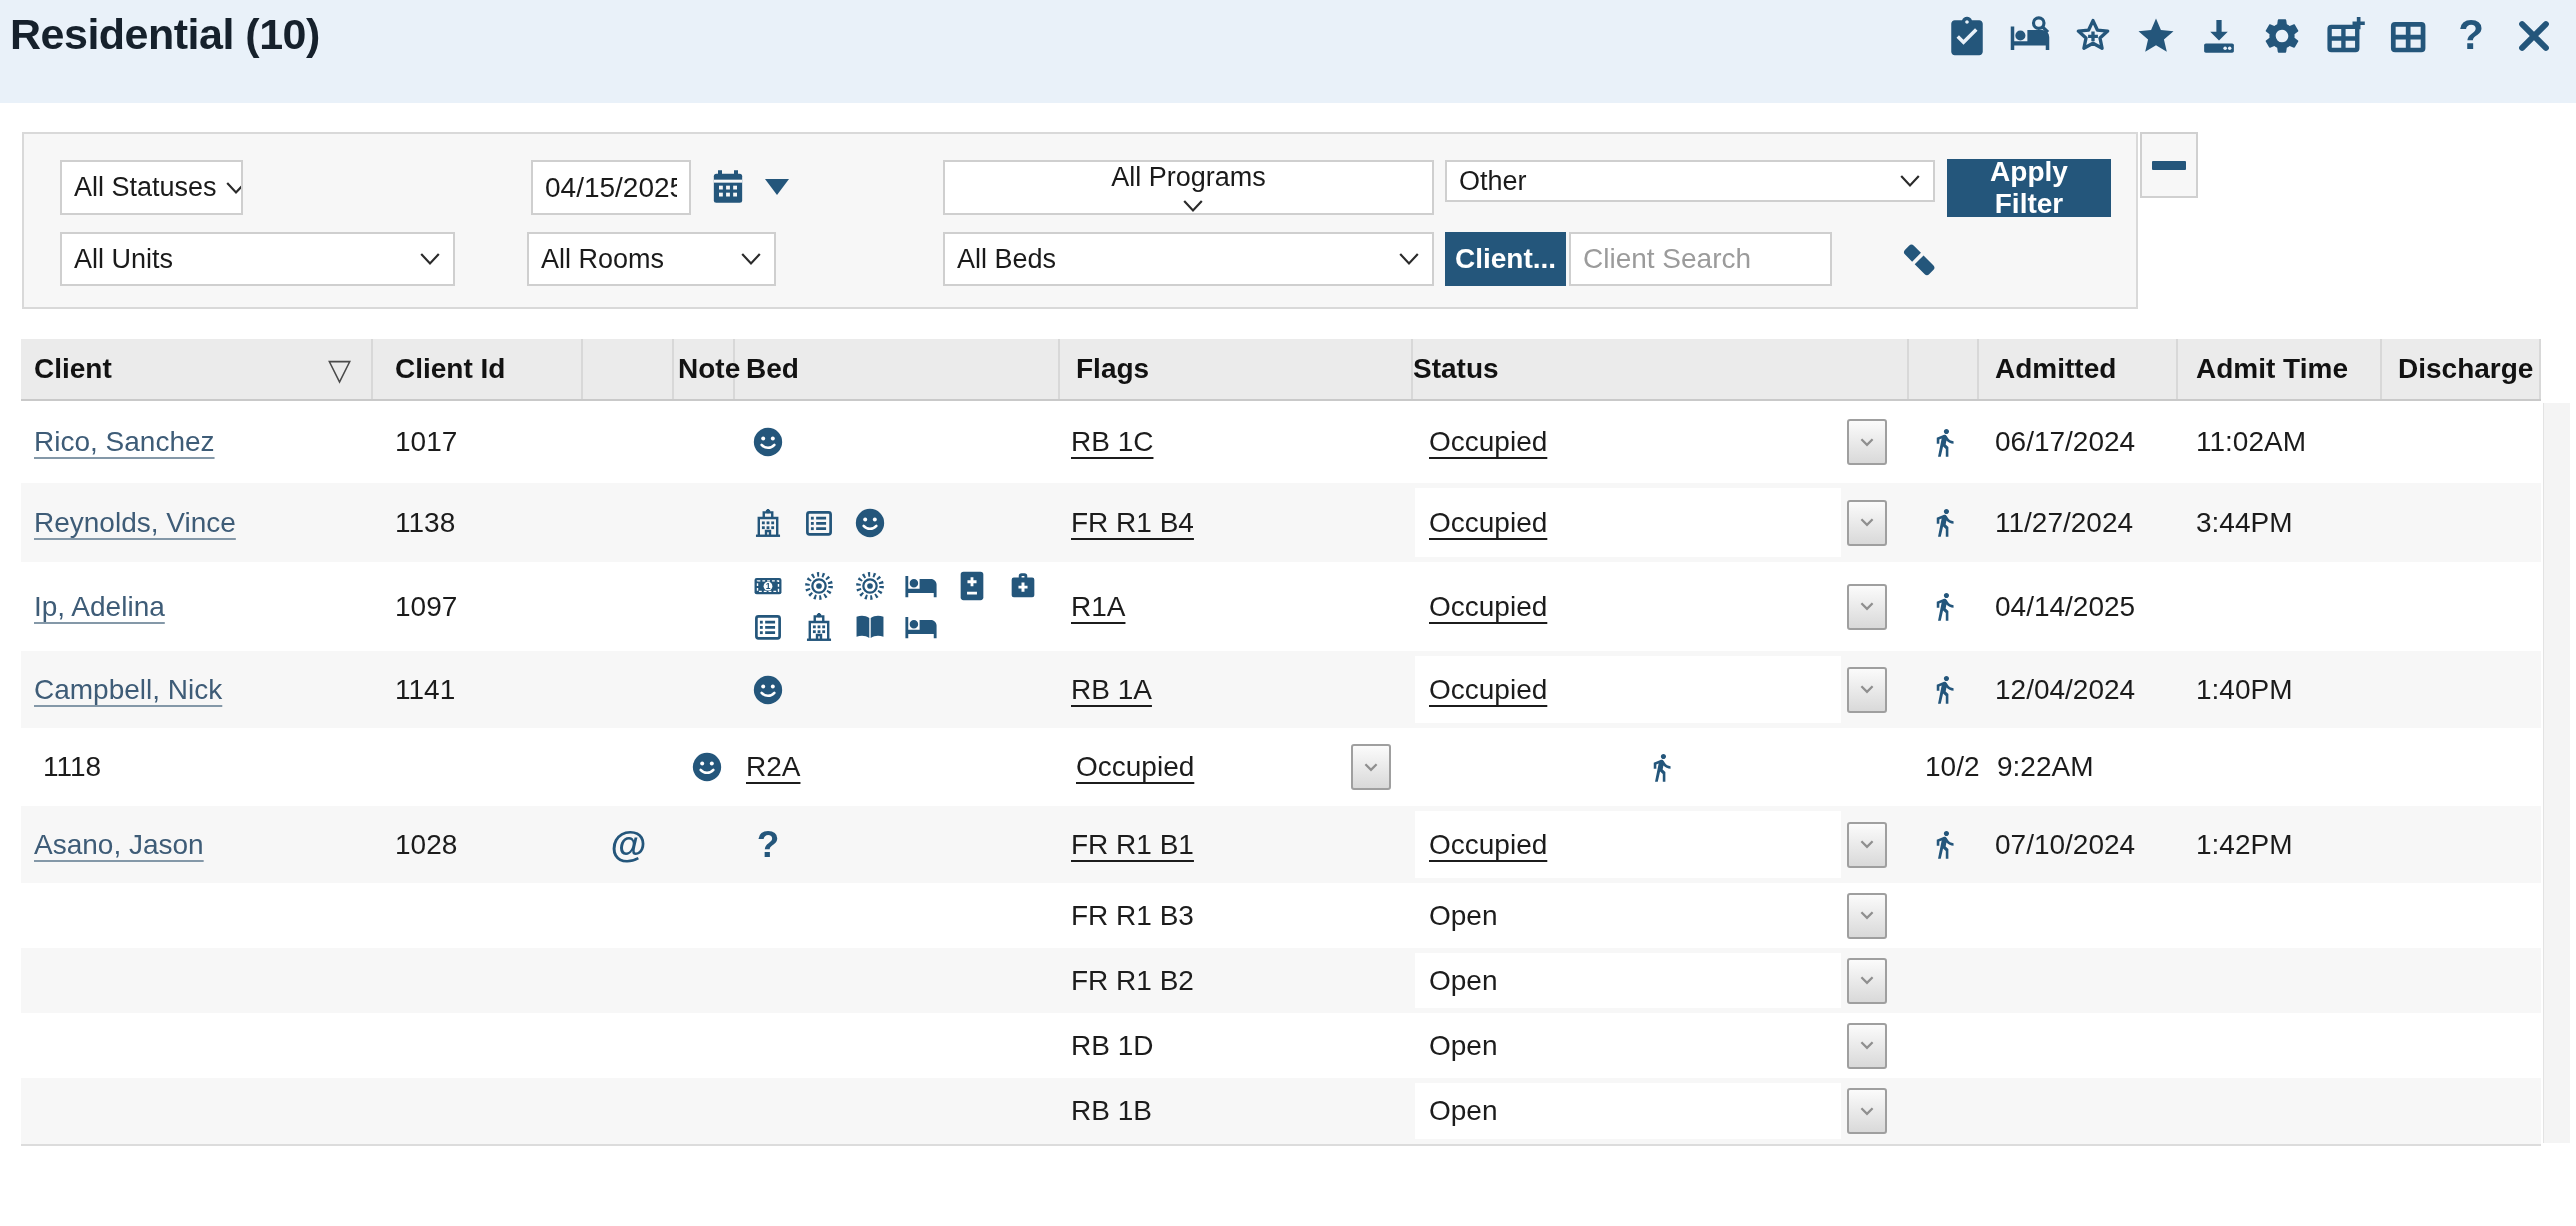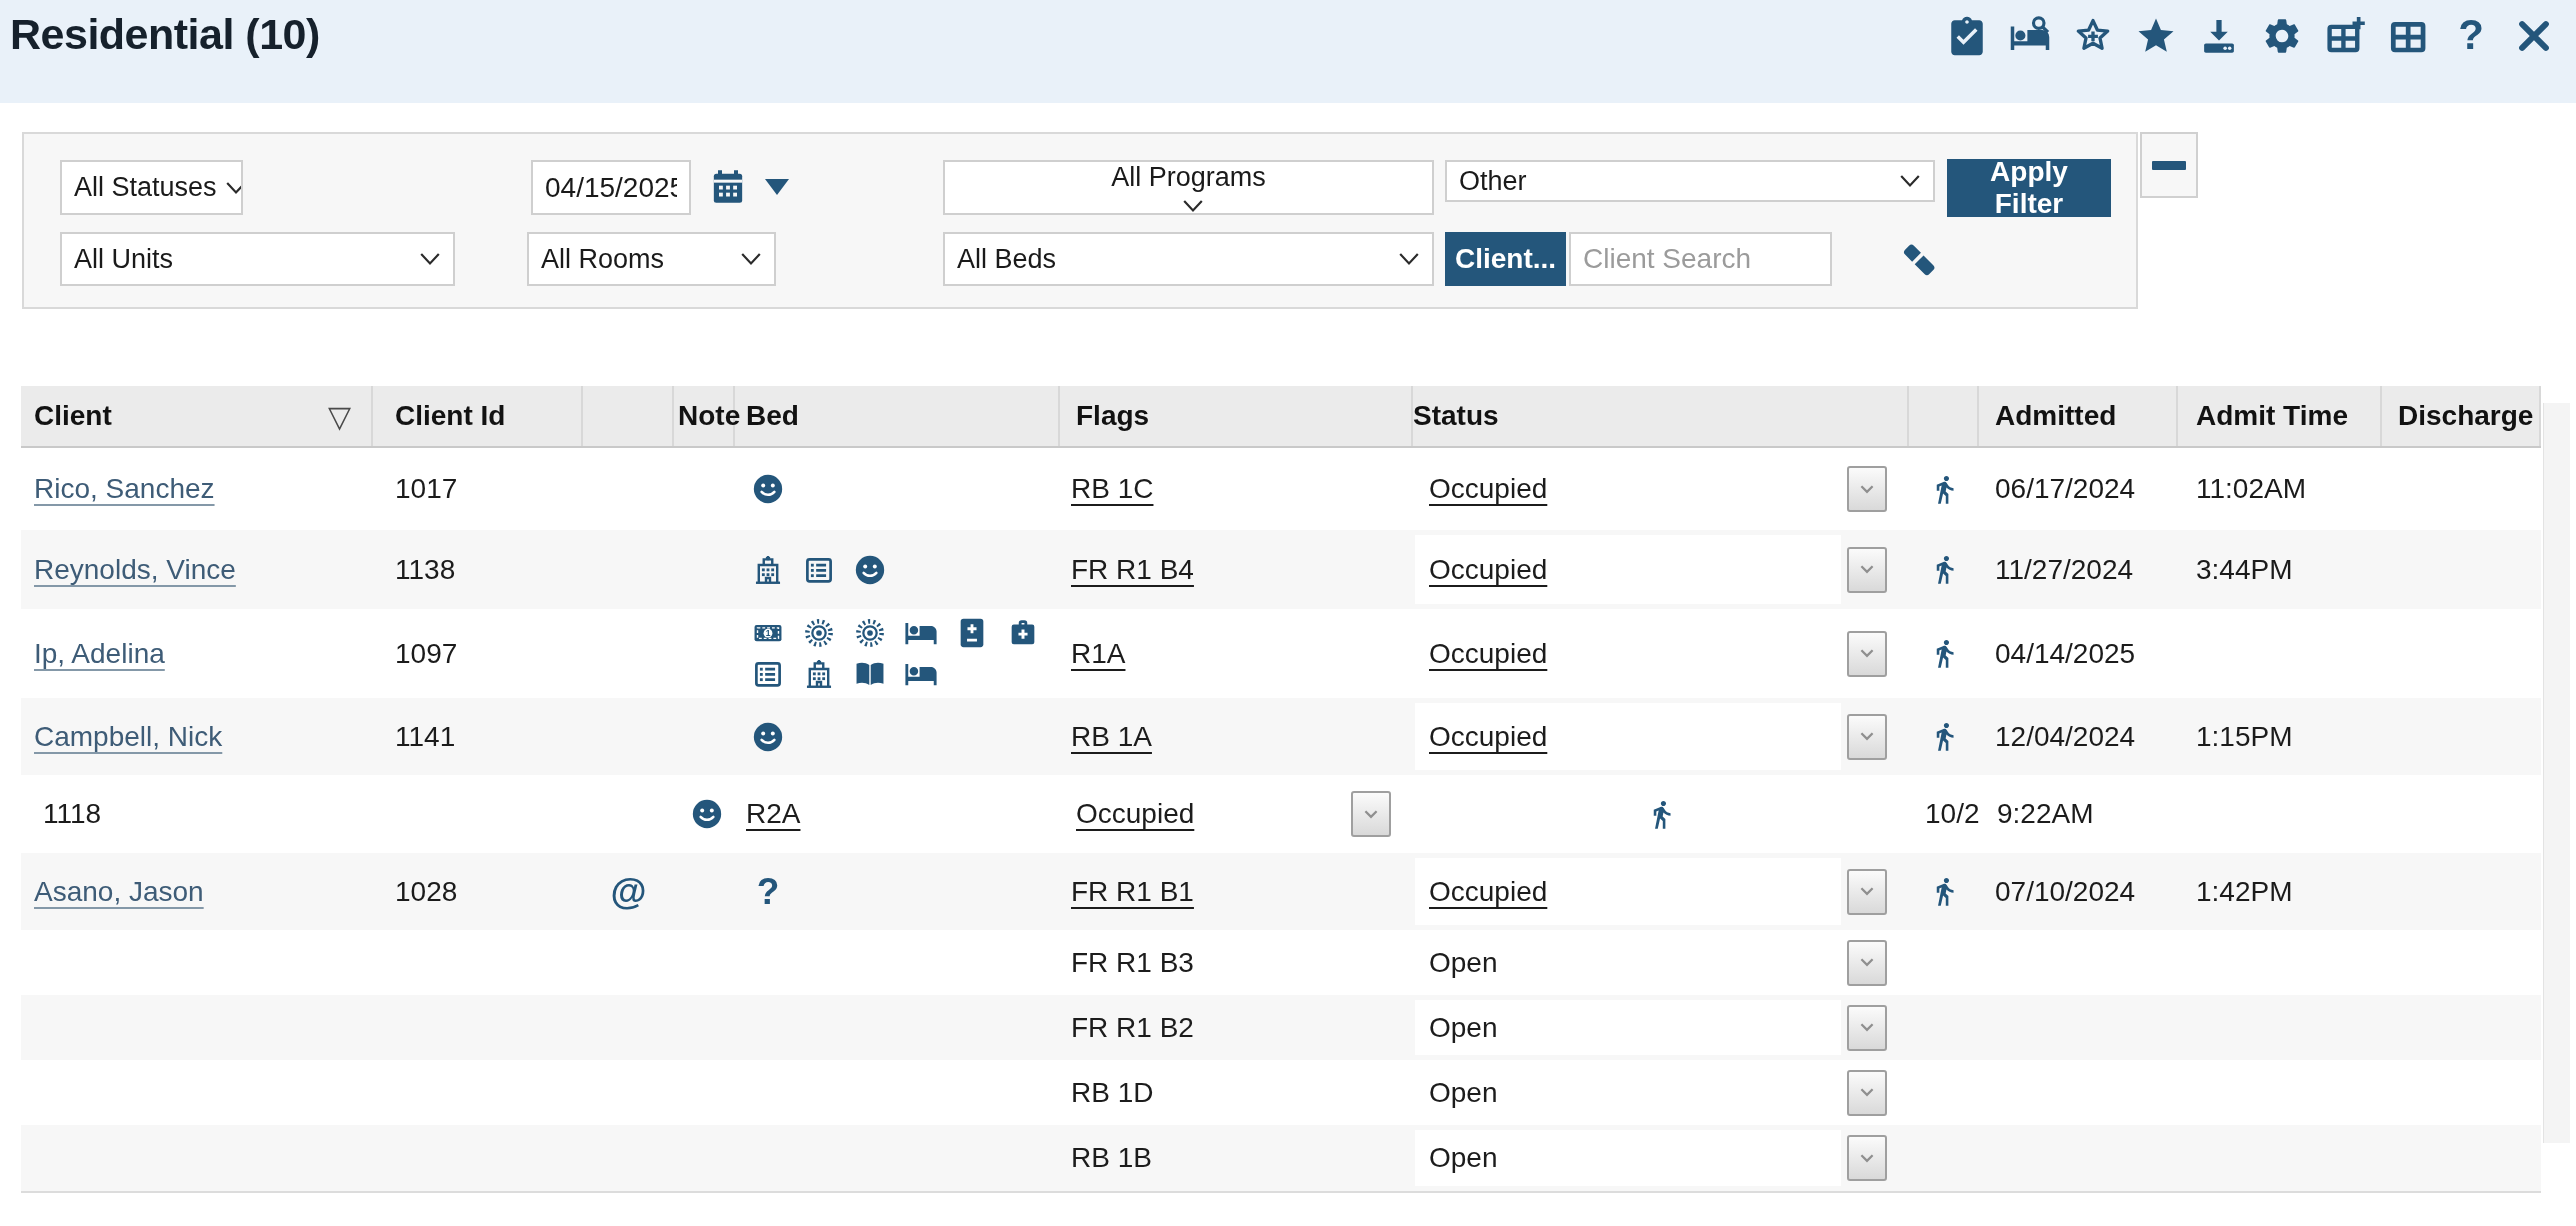--- a/index.html
+++ b/index.html
@@ -25,21 +25,21 @@
   .txt-input{background:#fff;border:2px solid #cfcfcf;font-size:28px;color:#1a1a1a;padding:0 12px;font-family:"Liberation Sans",sans-serif;box-sizing:border-box;}
   .txt-input::placeholder{color:#9b9b9b;}
   .navy-btn{background:var(--accent);color:#fff;border:none;font-size:28px;font-weight:700;font-family:"Liberation Sans",sans-serif;cursor:pointer;display:flex;align-items:center;justify-content:center;}
   .ico-btn{display:flex;align-items:center;justify-content:center;color:var(--accent);cursor:pointer;}
   .ico-btn svg{fill:currentColor;}
   .cal-caret{width:0;height:0;border-left:12px solid transparent;border-right:12px solid transparent;border-top:16px solid var(--accent);cursor:pointer;}
   .collapse-btn{position:absolute;left:2140px;top:132px;width:58px;height:66px;background:#f7f7f7;border:2px solid #d0d0d0;box-sizing:border-box;display:flex;align-items:center;justify-content:center;cursor:pointer;padding:0;}
   .collapse-btn .minus{width:34px;height:9px;background:var(--accent);border-radius:1px;}
   
   .grid-table{position:absolute;left:21px;top:339px;width:2520px;overflow:hidden;}
-  .thead{display:grid;height:62px;background:#ebebeb;border-bottom:2px solid #c9c9c9;box-sizing:border-box;margin-top:47px;}
+  .thead{display:grid;height:62px;background:#ebebeb;border-bottom:2px solid #c9c9c9;box-sizing:border-box;}
   .th{display:flex;align-items:center;font-size:28px;font-weight:700;color:#121212;border-right:2px solid #d8d8d8;box-sizing:border-box;white-space:nowrap;overflow:visible;padding-right:6px;}
   .th .sort{margin-left:auto;margin-right:14px;color:#4a4a4a;font-size:30px;font-weight:400;cursor:pointer;}
   .tr{display:grid;background:#fff;}
   .tr.striped{background:#f7f7f7;}
   .td{display:flex;align-items:center;font-size:28px;color:#1b1b1b;box-sizing:border-box;overflow:hidden;white-space:nowrap;}
   .tbody{border-bottom:2px solid #dcdcdc;}
   a{cursor:pointer;}
   .client-link{color:#3e5c77;text-decoration:underline;text-decoration-color:#8498a8;text-underline-offset:6px;}
   .bed-link,.status-link{color:#1c1c1c;text-decoration:underline;text-underline-offset:6px;}
   .bed-text,.status-text{color:#1c1c1c;}
@@ -548,21 +548,21 @@
           <span class="flag walkico">
             <svg viewBox="0 0 24 24" fill="currentColor">
               <path d="M13.5 5.5c1.1 0 2-.9 2-2s-.9-2-2-2-2 .9-2 2 .9 2 2 2zM9.8 8.9L7 23h2.1l1.8-8 2.1 2v6h2v-7.5l-2.1-2 .6-3C14.8 12 16.8 13 19 13v-2c-1.9 0-3.5-1-4.3-2.4l-1-1.6c-.4-.6-1-1-1.7-1-.3 0-.5.1-.8.1L6 8.3V13h2V9.6l1.8-.7"></path>
             </svg>
           </span>
         </div>
         <div class="td" style="padding-left: 16px;">
           <span>12/04/2024</span>
         </div>
         <div class="td" style="padding-left: 18px;">
-          <span>1:15PM</span>
+          <span>1:40PM</span>
         </div>
         <div class="td" style="padding-left: 16px;"></div>
       </div>
       <div class="tr" style="grid-template-columns: 352px 210px 91px 61px 325px 353px 496px 70px 199px 204px 159px; height: 78px;">
         <div class="td" style="padding-left: 22px;">
           <span>1118</span>
         </div>
         <div class="td" style="padding-left: 0px; justify-content: center;"></div>
         <div class="td" style="padding-left: 4px;"></div>
         <div class="td" style="padding-left: 16px;">

